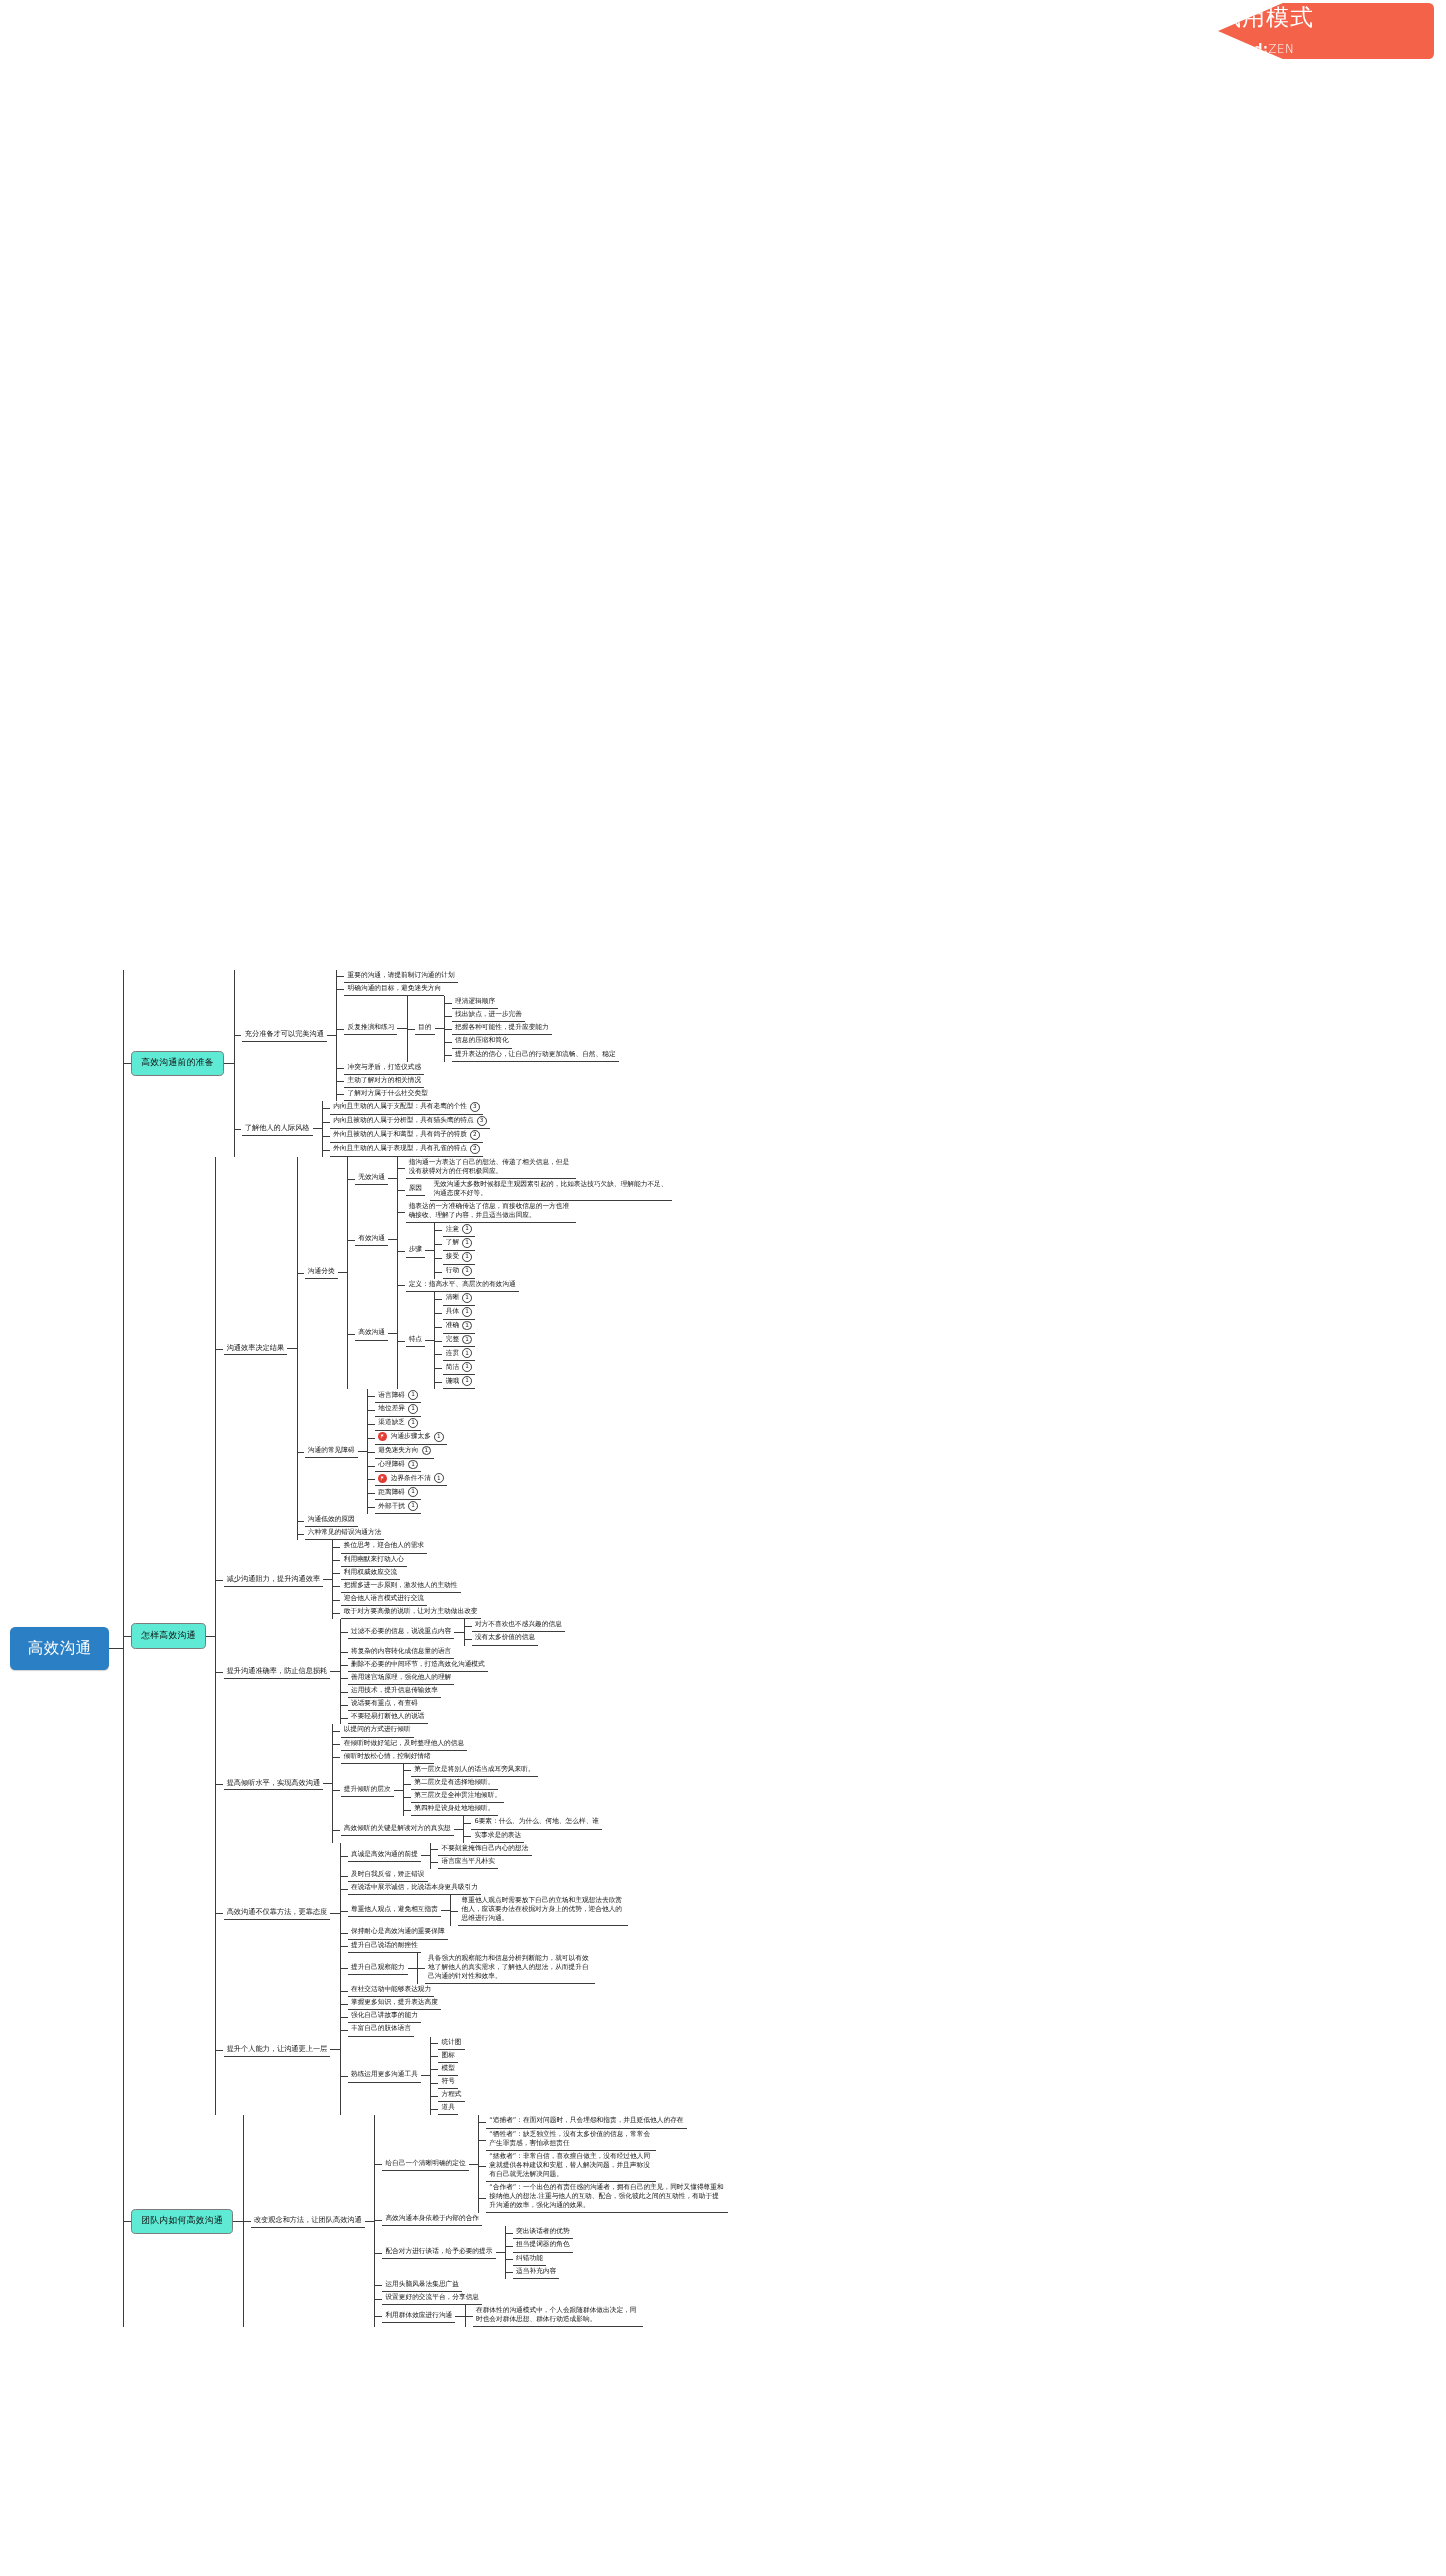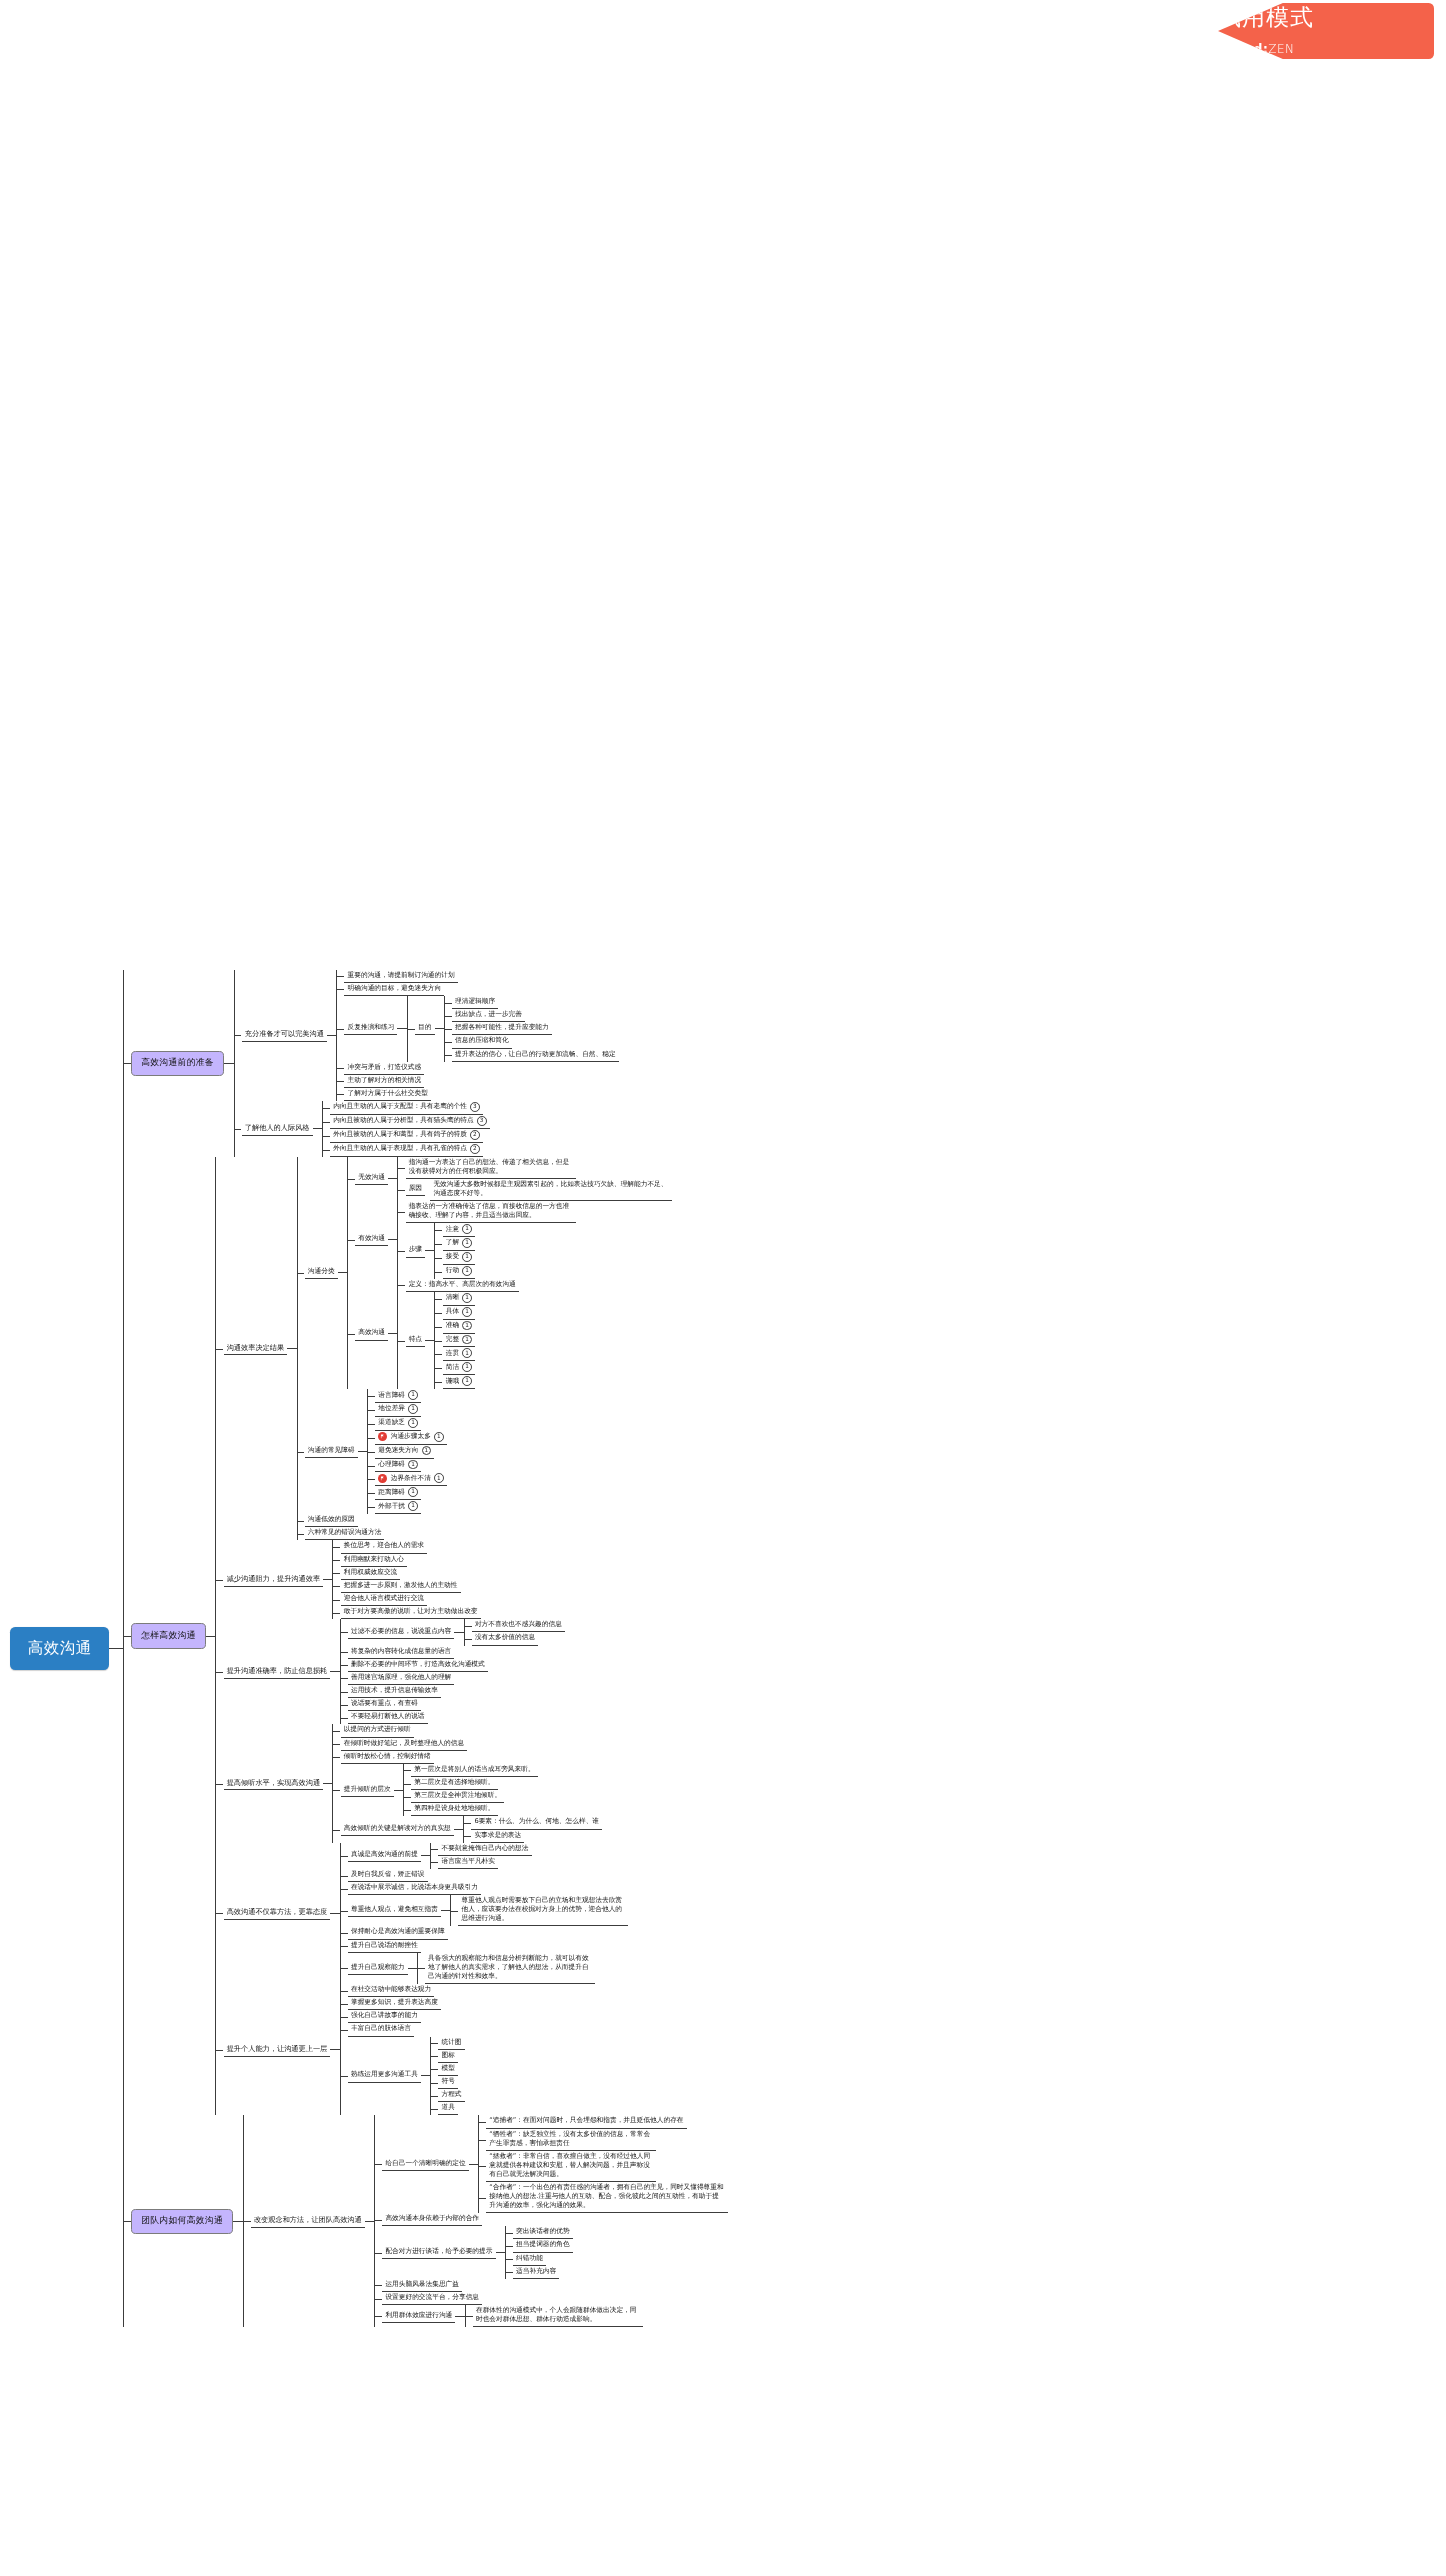--- a/index.html
+++ b/index.html
@@ -58,21 +58,21 @@
     font-weight: 400;
     border-radius: 5.2px;
     padding: 11.3px 17.5px;
     border: none;
     letter-spacing: 0.5px;
     box-shadow: 0 0.5px 1px rgba(0,0,0,.18);
   }
 
   
   .main-branch {
-    background: #c4b5fd;
+    background: #5eead4;
     border: 0.5px solid #7b7b7b;
     border-radius: 4.6px;
     font-size: 8.8px;
     padding: 5.7px 9.3px;
     color: #111;
     letter-spacing: 0.3px;
   }
 
   
   .num-badge {

